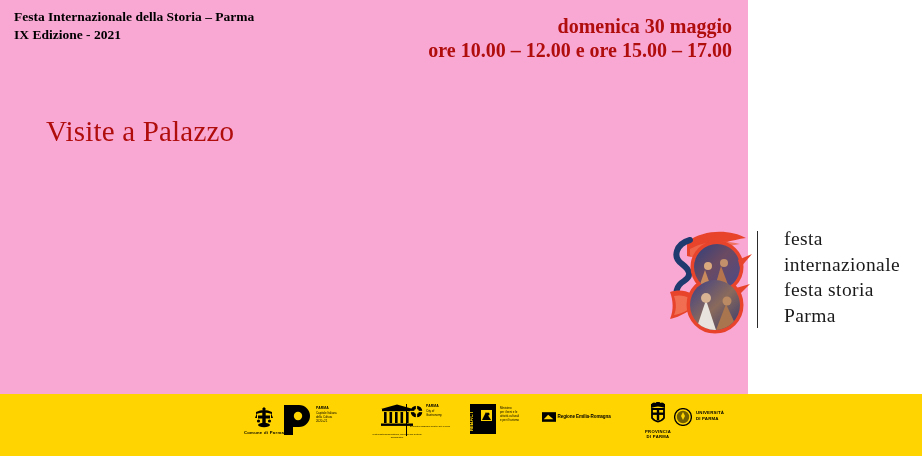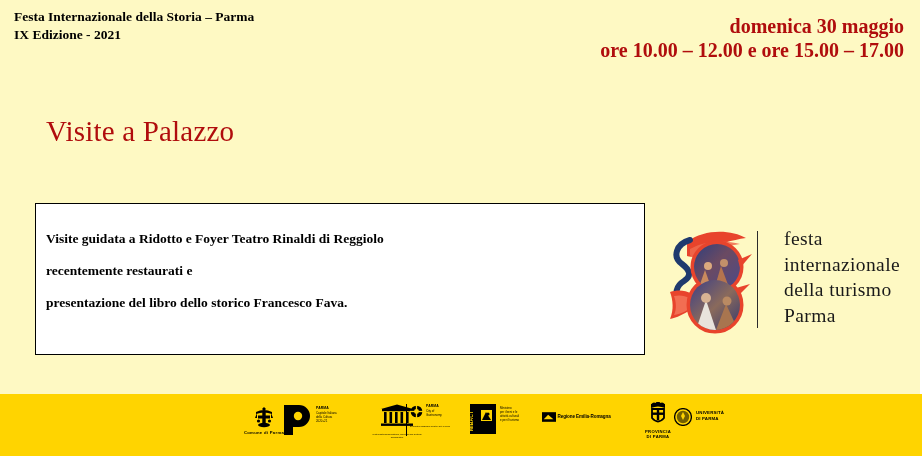--- a/index.html
+++ b/index.html
@@ -10,23 +10,23 @@
     width: 922px;
     height: 456px;
     background: #ffffff;
     font-family: "Liberation Serif", "DejaVu Serif", serif;
     overflow: hidden;
     position: relative;
   }
 
   .page {
     position: relative;
-    width: 920px;
+    width: 748px;
     height: 456px;
-    background: #fef9c3;
+    background: #f9a8d4;
   }
 
   
   .header-left {
     position: absolute;
     left: 14px;
     top: 8px;
     font-family: "Liberation Serif", "DejaVu Serif", serif;
     font-weight: bold;
     font-size: 13.5px;
@@ -208,27 +208,20 @@
     <div>IX Edizione - 2021</div>
   </div>
 
   <div class="header-right">
     <div>domenica  30 maggio</div>
     <div>ore 10.00 – 12.00  e  ore 15.00 – 17.00</div>
   </div>
 
   <div class="main-title">Visite a Palazzo</div>
 
-  <div class="content-box">
-    <div class="content-lines">
-      <div class="content-line">Visite guidata a Ridotto e Foyer Teatro Rinaldi  di Reggiolo</div>
-      <div class="content-line">recentemente restaurati e</div>
-      <div class="content-line">presentazione del libro dello storico Francesco Fava.</div>
-    </div>
-  </div>
 
 
   <div class="festa-logo">
     <div class="festa-mark">
       <svg viewBox="0 0 92 114" width="92" height="114" xmlns="http://www.w3.org/2000/svg">
         <defs>
           <clipPath id="circTop">
               <circle cx="57" cy="45" r="23"></circle>
             </clipPath>
           <clipPath id="circBot">
@@ -275,21 +268,21 @@
         <path d="M78 38 L92 32 L80 46 Z" fill="#e8442c"></path>
         <path d="M76 66 L90 62 L78 74 Z" fill="#e8442c"></path>
       </svg>
     </div>
 
     <div class="festa-divider"></div>
 
     <div class="festa-words">
       <div>festa</div>
       <div>internazionale</div>
-      <div>della turismo</div>
+      <div>festa storia</div>
       <div>Parma</div>
     </div>
   </div>
 
   <div class="footer">
     <div class="footer-logos">
 
       <div class="flogo logo-comune">
         <div class="crest">
           <svg viewBox="0 0 22 22" width="22" height="22" xmlns="http://www.w3.org/2000/svg">

